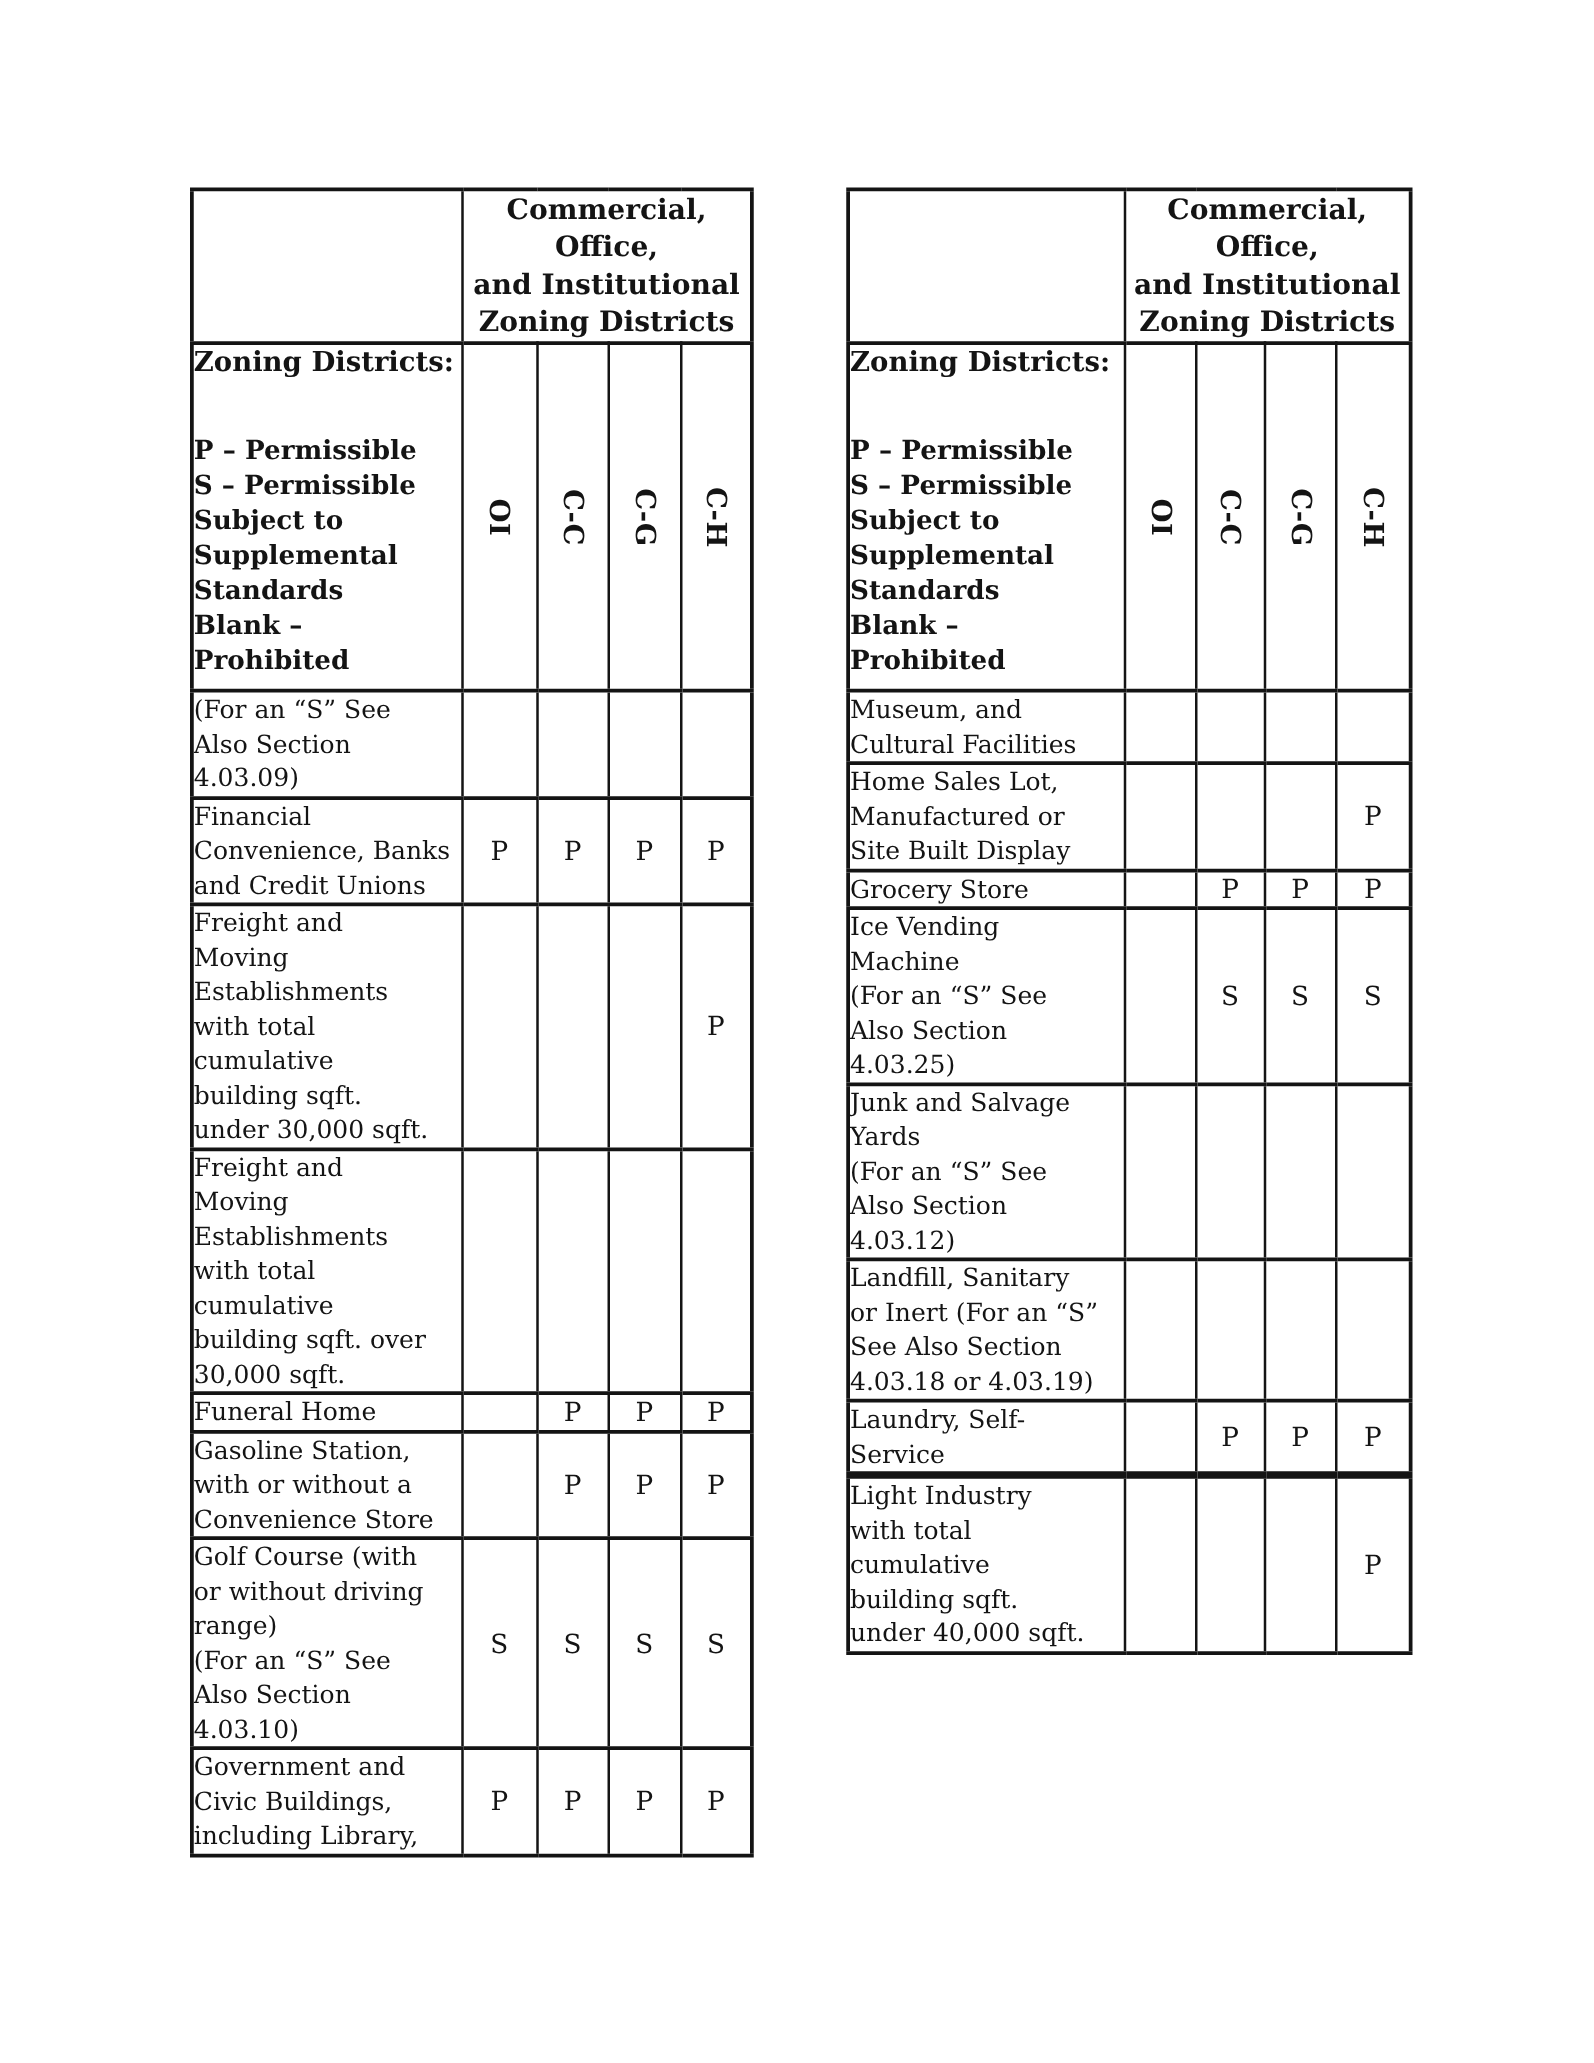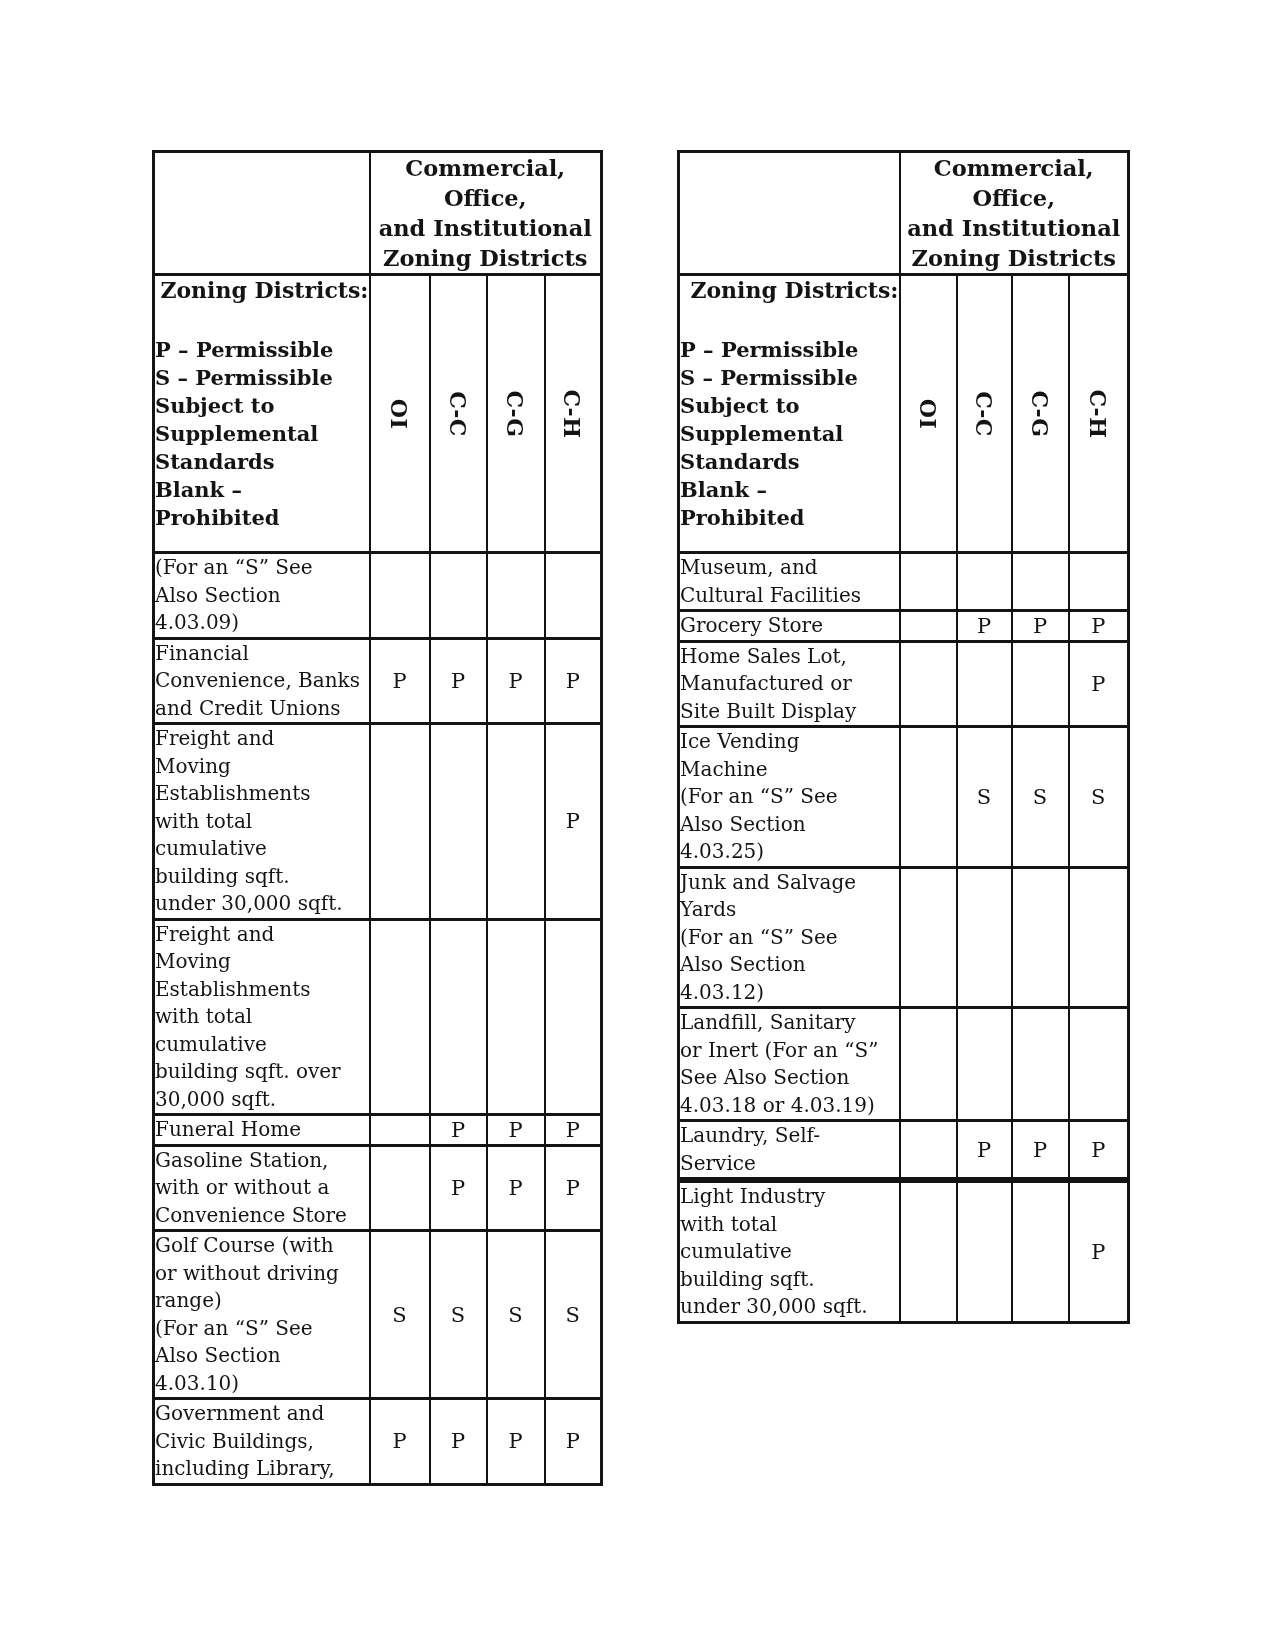--- a/index.html
+++ b/index.html
@@ -47,22 +47,22 @@
   }
   tr.legend-row { height: 278px; }
   td.legend-cell {
     vertical-align: top;
     padding: 8px 6px 4px 10px;
   }
   .legend-title {
     font-weight: bold;
     font-size: 22px;
     line-height: 28px;
-    text-align: right;
-    margin-bottom: 32px;
+    text-align: left;
+    margin-bottom: 42px;
   }
   .legend-text {
     font-weight: bold;
     font-size: 21px;
     line-height: 28px;
     white-space: pre-line;
     text-align: left;
   }
   td.district-header {
     vertical-align: middle;
@@ -246,33 +246,33 @@
     <tbody>
         <tr>
           <td class="row-label">Museum, and
 Cultural Facilities</td>
           <td class="val-cell"></td>
           <td class="val-cell"></td>
           <td class="val-cell"></td>
           <td class="val-cell"></td>
         </tr>
         <tr>
-          <td class="row-label">Grocery Store</td>
-          <td class="val-cell"></td>
-          <td class="val-cell">P</td>
-          <td class="val-cell">P</td>
-          <td class="val-cell">P</td>
-        </tr>
-        <tr>
           <td class="row-label">Home Sales Lot,
 Manufactured or
 Site Built Display</td>
           <td class="val-cell"></td>
           <td class="val-cell"></td>
           <td class="val-cell"></td>
+          <td class="val-cell">P</td>
+        </tr>
+        <tr>
+          <td class="row-label">Grocery Store</td>
+          <td class="val-cell"></td>
+          <td class="val-cell">P</td>
+          <td class="val-cell">P</td>
           <td class="val-cell">P</td>
         </tr>
         <tr>
           <td class="row-label">Ice Vending
 Machine
 (For an “S” See
 Also Section
 4.03.25)</td>
           <td class="val-cell"></td>
           <td class="val-cell">S</td>
@@ -313,21 +313,21 @@
           <td class="val-cell"></td>
           <td class="val-cell"></td>
           <td class="val-cell"></td>
           <td class="val-cell"></td>
         </tr>
         <tr>
           <td class="row-label">Light Industry
 with total
 cumulative
 building sqft.
-under 30,000 sqft.</td>
+under 40,000 sqft.</td>
           <td class="val-cell"></td>
           <td class="val-cell"></td>
           <td class="val-cell"></td>
           <td class="val-cell">P</td>
         </tr>
       </tbody>
   </table>
 
 </div>
 

